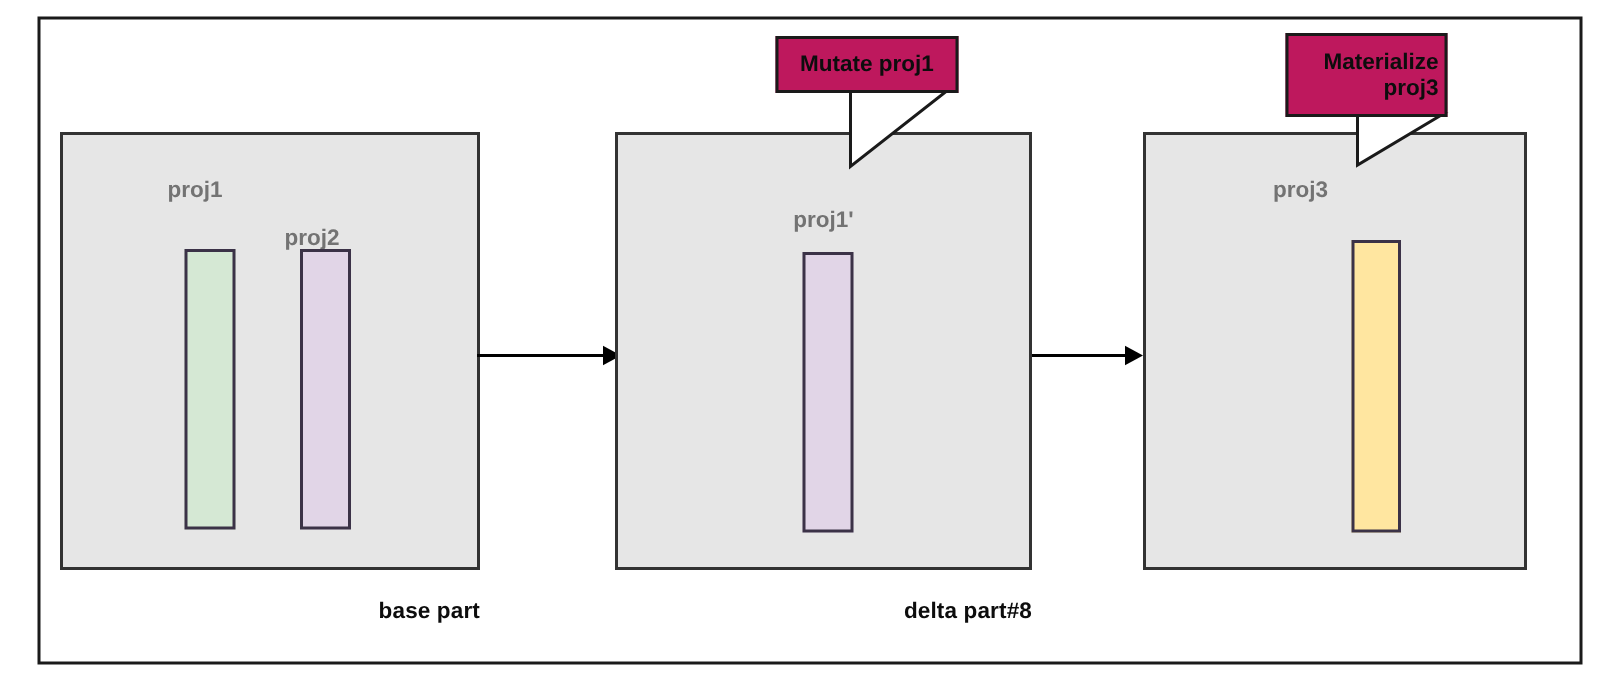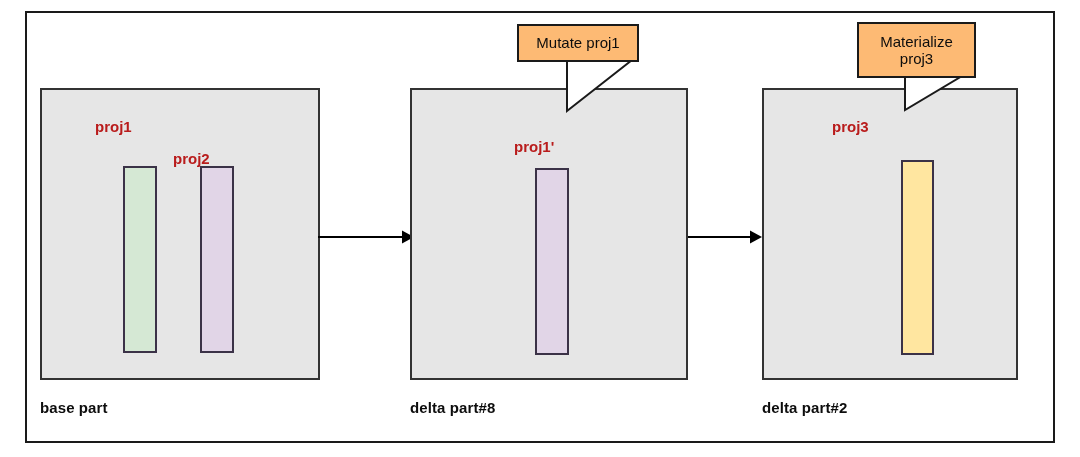--- a/index.html
+++ b/index.html
@@ -30,57 +30,58 @@
   }
   
   .part-panel {
     position: absolute;
     background: #e6e6e6;
     border: 2px solid #333333;
     box-sizing: border-box;
   }
   .part-caption {
     position: absolute;
-    text-align: left;
+    text-align: right;
     font-size: 15px;
     font-weight: bold;
     color: #0d0d0d;
     letter-spacing: 0.1px;
     white-space: nowrap;
   }
   
   .proj-bar {
     position: absolute;
     border: 2px solid #3b3247;
     box-sizing: border-box;
   }
   .proj-label {
     position: absolute;
+    text-align: center;
     font-size: 15px;
     font-weight: bold;
-    color: #b91c1c;
+    color: #737373;
     white-space: nowrap;
   }
   
   .callout {
     position: absolute;
   }
   .callout-box {
     position: absolute;
     left: 0;
     top: 0;
-    background: #fdba74;
+    background: #be185d;
     border: 2px solid #1a1a1a;
     box-sizing: border-box;
     display: flex;
     align-items: center;
     justify-content: center;
     text-align: center;
     font-size: 15px;
-    font-weight: normal;
+    font-weight: bold;
     color: #0d0d0d;
     line-height: 1.15;
     z-index: 3;
   }
   .callout-tail {
     position: absolute;
     z-index: 2;
     overflow: visible;
   }
   
@@ -132,22 +133,21 @@
     <line x1="0" y1="15" x2="62" y2="15" stroke="#000000" stroke-width="2"></line>
     <polygon points="62,8.5 74,15 62,21.5" fill="#000000"></polygon>
   </svg>
 
   <div class="part-panel" style="left:762px; top:88px; width:256px; height:292px;"></div>
 
   <div class="proj-label" style="left:832px; top:118px; width:70px;">proj3</div>
 
   <div class="proj-bar" style="left:901px; top:160px; width:33px; height:195px; background:#ffe6a0;"></div>
 
-  <div class="part-caption" style="left:762px; top:399px; width:256px;">delta part#2</div>
 
   <div class="callout" style="left:857px; top:22px; width:130px; height:95px;">
     <svg class="callout-tail" style="left:0; top:0; width:130px; height:95px;" viewBox="0 0 130 95">
       <path d="M 48 54 L 48 88 L 105 54 Z" fill="#ffffff" stroke="#1a1a1a" stroke-width="2" stroke-linejoin="miter"></path>
     </svg>
-    <div class="callout-box" style="width:119px; height:56px; padding:0 4px;">Materialize proj3</div>
+    <div class="callout-box" style="width:108px; height:56px; padding:0 4px;text-align:right;">Materialize proj3</div>
   </div>
 
 </div>
 
 </body></html>

